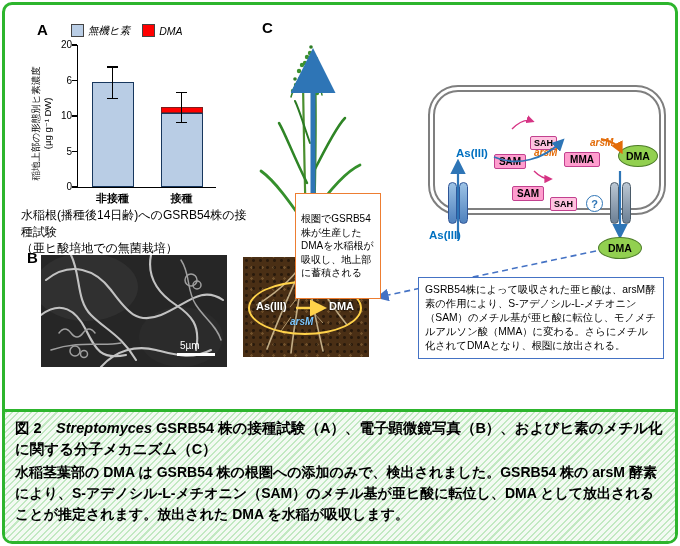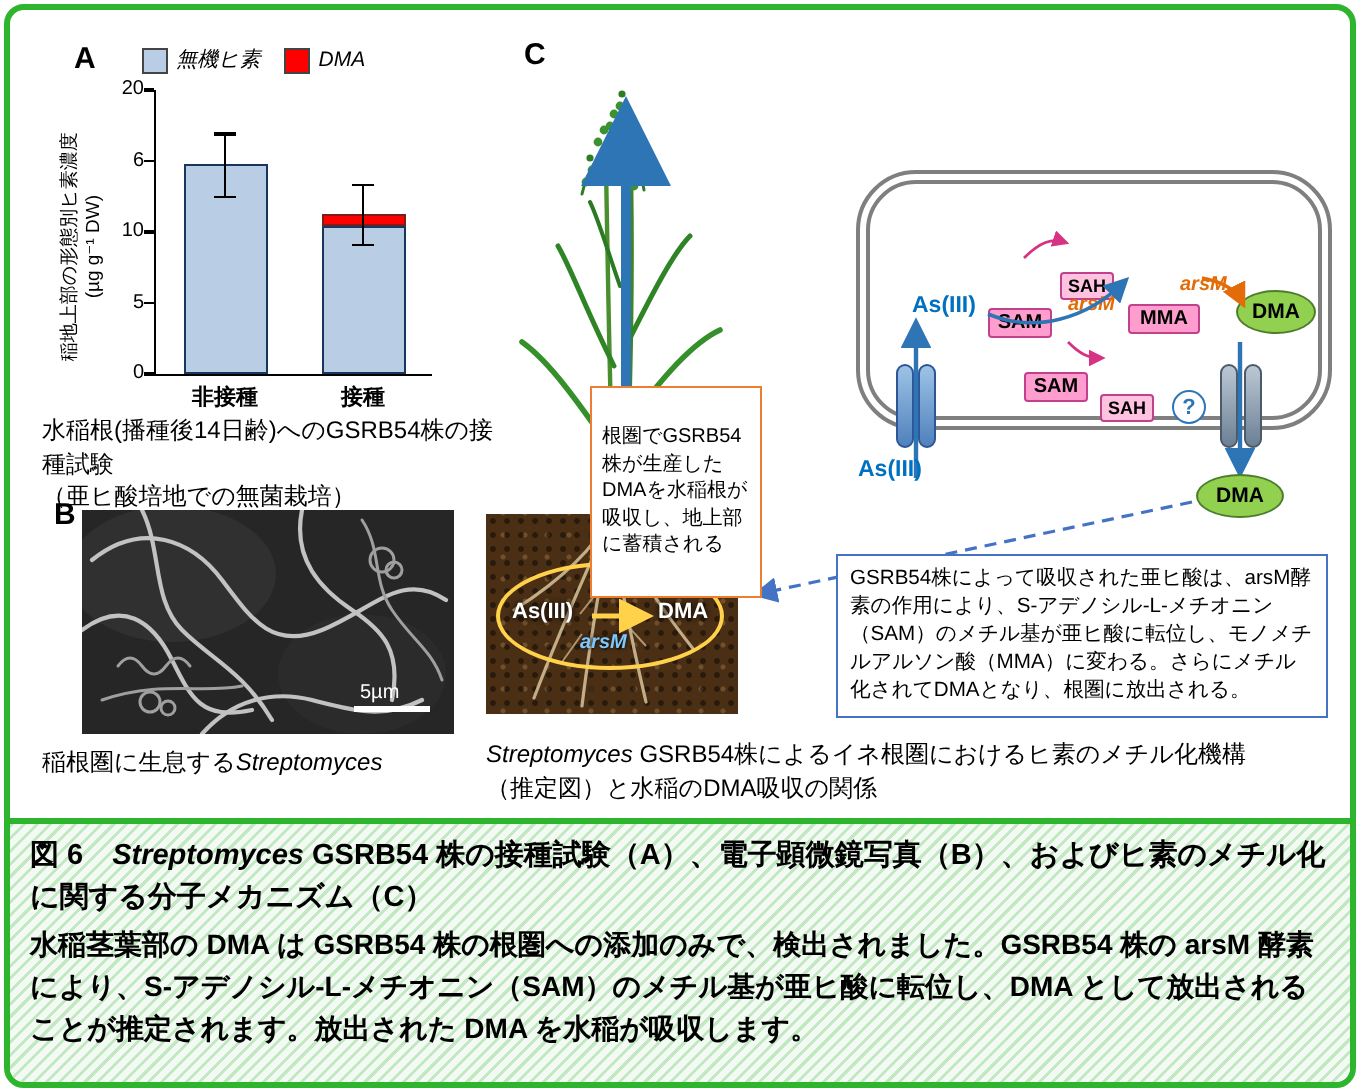--- a/index.html
+++ b/index.html
@@ -155,21 +155,20 @@
             <circle cx="150" cy="25" r="6"></circle>
             <circle cx="156" cy="30" r="4"></circle>
             <circle cx="34" cy="96" r="5"></circle>
             <circle cx="43" cy="99" r="3.5"></circle>
           </g>
           <text x="139" y="94" fill="#fff" font-size="10">5µm</text>
           <rect x="136" y="98" width="38" height="3" fill="#fff"></rect>
         </svg>
       </div>
       <div class="caption" style="left:2px;top:128px;width:222px">
-        <div><span>稲根圏に生息する</span><i>Streptomyces</i></div>
       </div>
     </div>
 
     <div class="panel-label" style="left:257px;top:14px">C</div>
 
     <svg class="plant-svg" viewBox="0 0 110 240">
       <g fill="none" stroke-linecap="round">
         <path d="M 52 238 C 50 180 49 120 48 60" stroke="#4a8f2e" stroke-width="2.2"></path>
         <path d="M 58 238 C 60 175 62 110 60 45" stroke="#3e8527" stroke-width="2.2"></path>
         <path d="M 53 205 C 34 178 20 158 6 148" stroke="#35902c" stroke-width="2.8"></path>
@@ -290,25 +289,22 @@
         </g>
       </svg>
     </div>
 
     <div class="as3" style="left:424px;top:224px">As(III)</div>
     <div class="dma-ell" style="left:593px;top:232px;width:44px;height:22px">DMA</div>
 
     <div class="note-box note-orange">根圏でGSRB54株が生産したDMAを水稲根が吸収し、地上部に蓄積される</div>
     <div class="note-box note-blue">GSRB54株によって吸収された亜ヒ酸は、arsM酵素の作用により、S-アデノシル-L-メチオニン（SAM）のメチル基が亜ヒ酸に転位し、モノメチルアルソン酸（MMA）に変わる。さらにメチル化されてDMAとなり、根圏に放出される。</div>
 
-    <div class="caption" style="left:238px;top:364px;width:402px">
-      <i>Streptomyces</i><span> GSRB54株によるイネ根圏におけるヒ素のメチル化機構（推定図）と水稲のDMA吸収の関係</span>
-    </div>
 
     <div class="caption-block">
       <div class="cap-title">
-        <span>図 6　</span><i>Streptomyces</i><span> GSRB54 株の接種試験（A）、電子顕微鏡写真（B）、およびヒ素のメチル化に関する分子メカニズム（C）</span>
+        <span>図 2　</span><i>Streptomyces</i><span> GSRB54 株の接種試験（A）、電子顕微鏡写真（B）、およびヒ素のメチル化に関する分子メカニズム（C）</span>
       </div>
       <div class="cap-body">水稲茎葉部の DMA は GSRB54 株の根圏への添加のみで、検出されました。GSRB54 株の arsM 酵素により、S-アデノシル-L-メチオニン（SAM）のメチル基が亜ヒ酸に転位し、DMA として放出されることが推定されます。放出された DMA を水稲が吸収します。</div>
     </div>
 
   </div>
 </div>
 
 </body></html>

